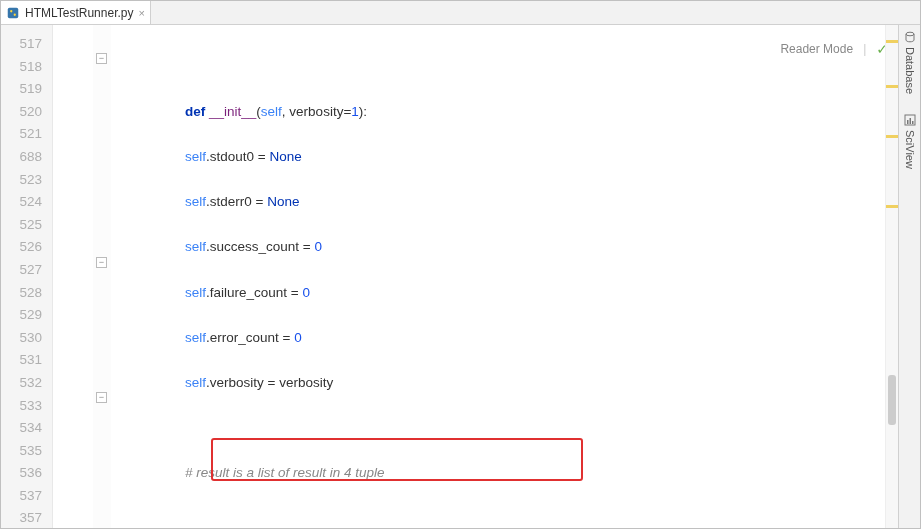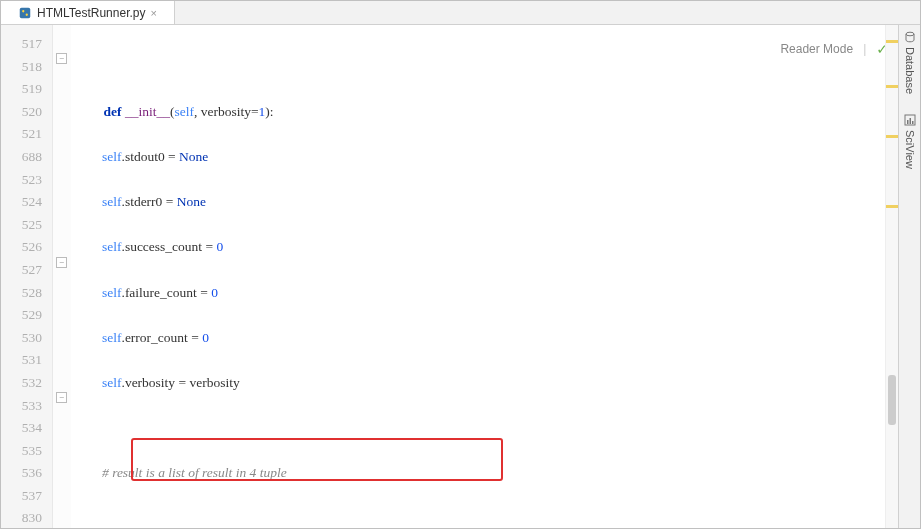--- a/index.html
+++ b/index.html
@@ -16,21 +16,21 @@
 .tab-bar {
   height: 24px;
   background: #f2f2f2;
   border-bottom: 1px solid #d0d0d0;
   display: flex;
   align-items: stretch;
 }
 .tab {
   display: flex;
   align-items: center;
-  padding: 0 17px;
+  padding: 0 5px;
   background: #fff;
   border-right: 1px solid #d0d0d0;
   font-size: 12px;
   color: #333;
   gap: 5px;
 }
 .tab-icon {
   width: 14px;
   height: 14px;
   display: inline-flex;
@@ -83,24 +83,25 @@
   color: #888;
 }
 .check-icon { color: #6ab04c; font-size: 14px; }
 .editor-area {
   position: absolute;
   left: 0;
   top: 24px;
   right: 22px;
   bottom: 0;
   display: flex;
-  font-family: Liberation Serif, serif;
+  font-family: Liberation Sans, sans-serif;
   font-size: 13.5px;
   line-height: 22.6px;
   overflow: hidden;
+  gap: 40px;
 }
 .gutter {
   width: 52px;
   background: #f5f5f5;
   border-right: 1px solid #e8e8e8;
   text-align: right;
   color: #b0b0b0;
   padding-right: 10px;
   padding-top: 8px;
   flex-shrink: 0;
@@ -208,21 +209,21 @@
     <div class="gutter-line">528</div>
     <div class="gutter-line">529</div>
     <div class="gutter-line">530</div>
     <div class="gutter-line">531</div>
     <div class="gutter-line">532</div>
     <div class="gutter-line">533</div>
     <div class="gutter-line">534</div>
     <div class="gutter-line">535</div>
     <div class="gutter-line">536</div>
     <div class="gutter-line">537</div>
-    <div class="gutter-line">830</div>
+    <div class="gutter-line">357</div>
   </div>
   <div class="fold-col">
     <div class="fold-mark" style="top:28px;">−</div>
     <div class="fold-mark" style="top:232px;">−</div>
     <div class="fold-mark" style="top:367px;">−</div>
   </div>
   <div class="code-col">
 <div class="code-line"></div>
 <div class="code-line">    <span class="kw">def</span> <span class="fn">__init__</span>(<span class="self">self</span>, <span>verbosity</span><span>=</span><span class="num">1</span>):</div>
 <div class="code-line">        <span class="self">self</span><span>.stdout0 = </span><span class="none">None</span></div>

